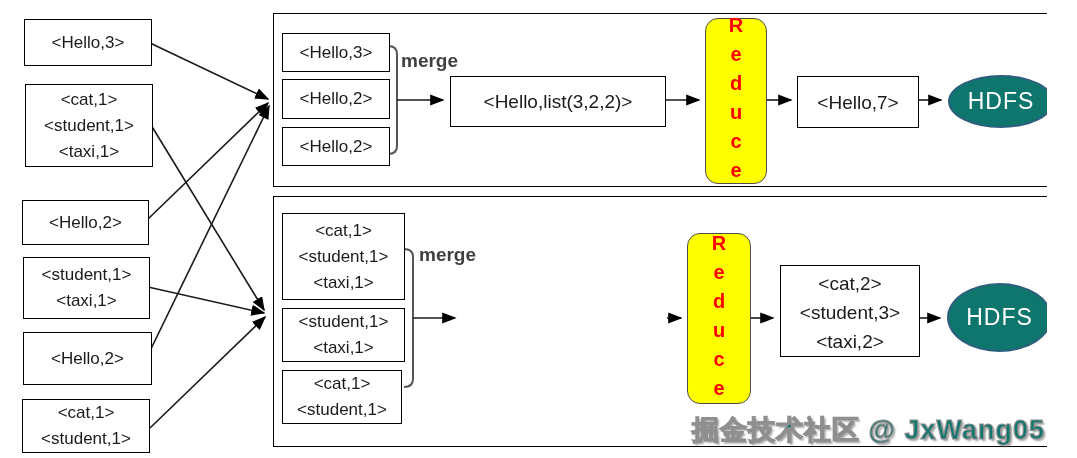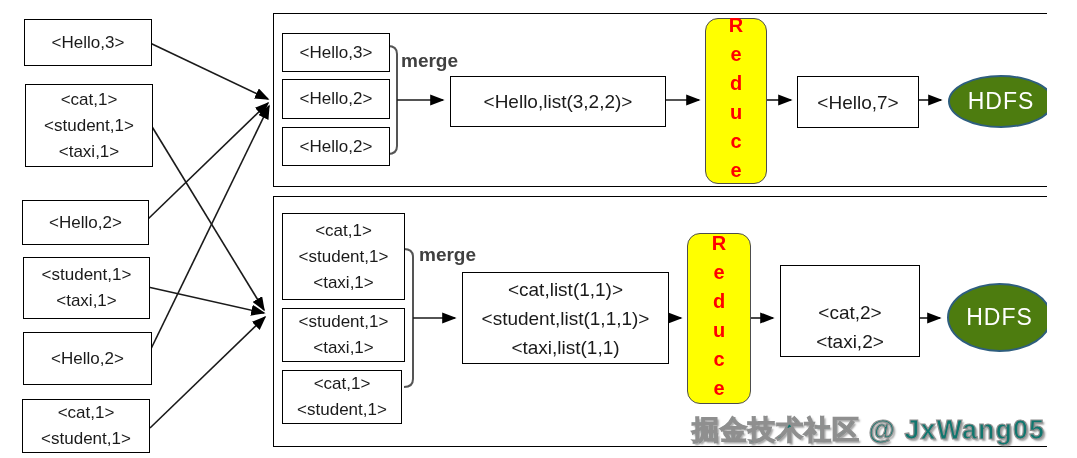--- a/index.html
+++ b/index.html
@@ -20,21 +20,21 @@
   }
   .reduce{
     position:absolute;z-index:2;background:#ffff00;border:1.5px solid #4d4d4d;
     border-radius:13px;display:flex;align-items:center;justify-content:center;
   }
   .reduce .vtext{
     writing-mode:vertical-rl;text-orientation:upright;color:#ff0000;
     font-size:20px;font-weight:600;letter-spacing:7px;line-height:1;
   }
   .ellipse{
-    position:absolute;z-index:2;background:#4d7c0f;border:2px solid #2e5e7e;
+    position:absolute;z-index:2;background:#0f766e;border:2px solid #2e5e7e;
     border-radius:50%;color:#ffffff;display:flex;align-items:center;
     justify-content:center;font-size:23px;letter-spacing:1px;
   }
   .watermark{
     position:absolute;right:2px;top:412px;z-index:5;
     font-size:27px;font-weight:bold;color:#0f766e;letter-spacing:1px;
     -webkit-text-stroke:1.2px #8f8f8f;
     text-shadow:2px 2px 2px rgba(110,110,110,0.65);
     white-space:nowrap;
   }
@@ -130,30 +130,26 @@
   </div>
   <div class="box" style="left:282px;top:308px;width:121px;height:52px;">
     <div>&lt;student,1&gt;</div>
     <div>&lt;taxi,1&gt;</div>
   </div>
   <div class="box" style="left:282px;top:370px;width:118px;height:52px;">
     <div>&lt;cat,1&gt;</div>
     <div>&lt;student,1&gt;</div>
   </div>
   <div class="merge" style="left:419px;top:244px;">merge</div>
-  <div class="box big" style="left:462px;top:272px;width:205px;height:90px;">
-    <div>&lt;cat,list(1,1)&gt;</div>
-    <div>&lt;student,list(1,1,1)&gt;</div>
-    <div>&lt;taxi,list(1,1)</div>
-  </div>
   <div class="reduce" style="left:687px;top:233px;width:62px;height:169px;">
     <span class="vtext">Reduce</span>
   </div>
   <div class="box big" style="left:780px;top:265px;width:138px;height:90px;justify-content:flex-end;">
     <div>&lt;cat,2&gt;</div>
+    <div>&lt;student,3&gt;</div>
     <div>&lt;taxi,2&gt;</div>
   </div>
   <div class="ellipse" style="left:947px;top:283px;width:101px;height:65px;">
     <span>HDFS</span>
   </div>
 
   <div class="watermark">掘金技术社区 @ JxWang05</div>
 </div>
 
 </body></html>

